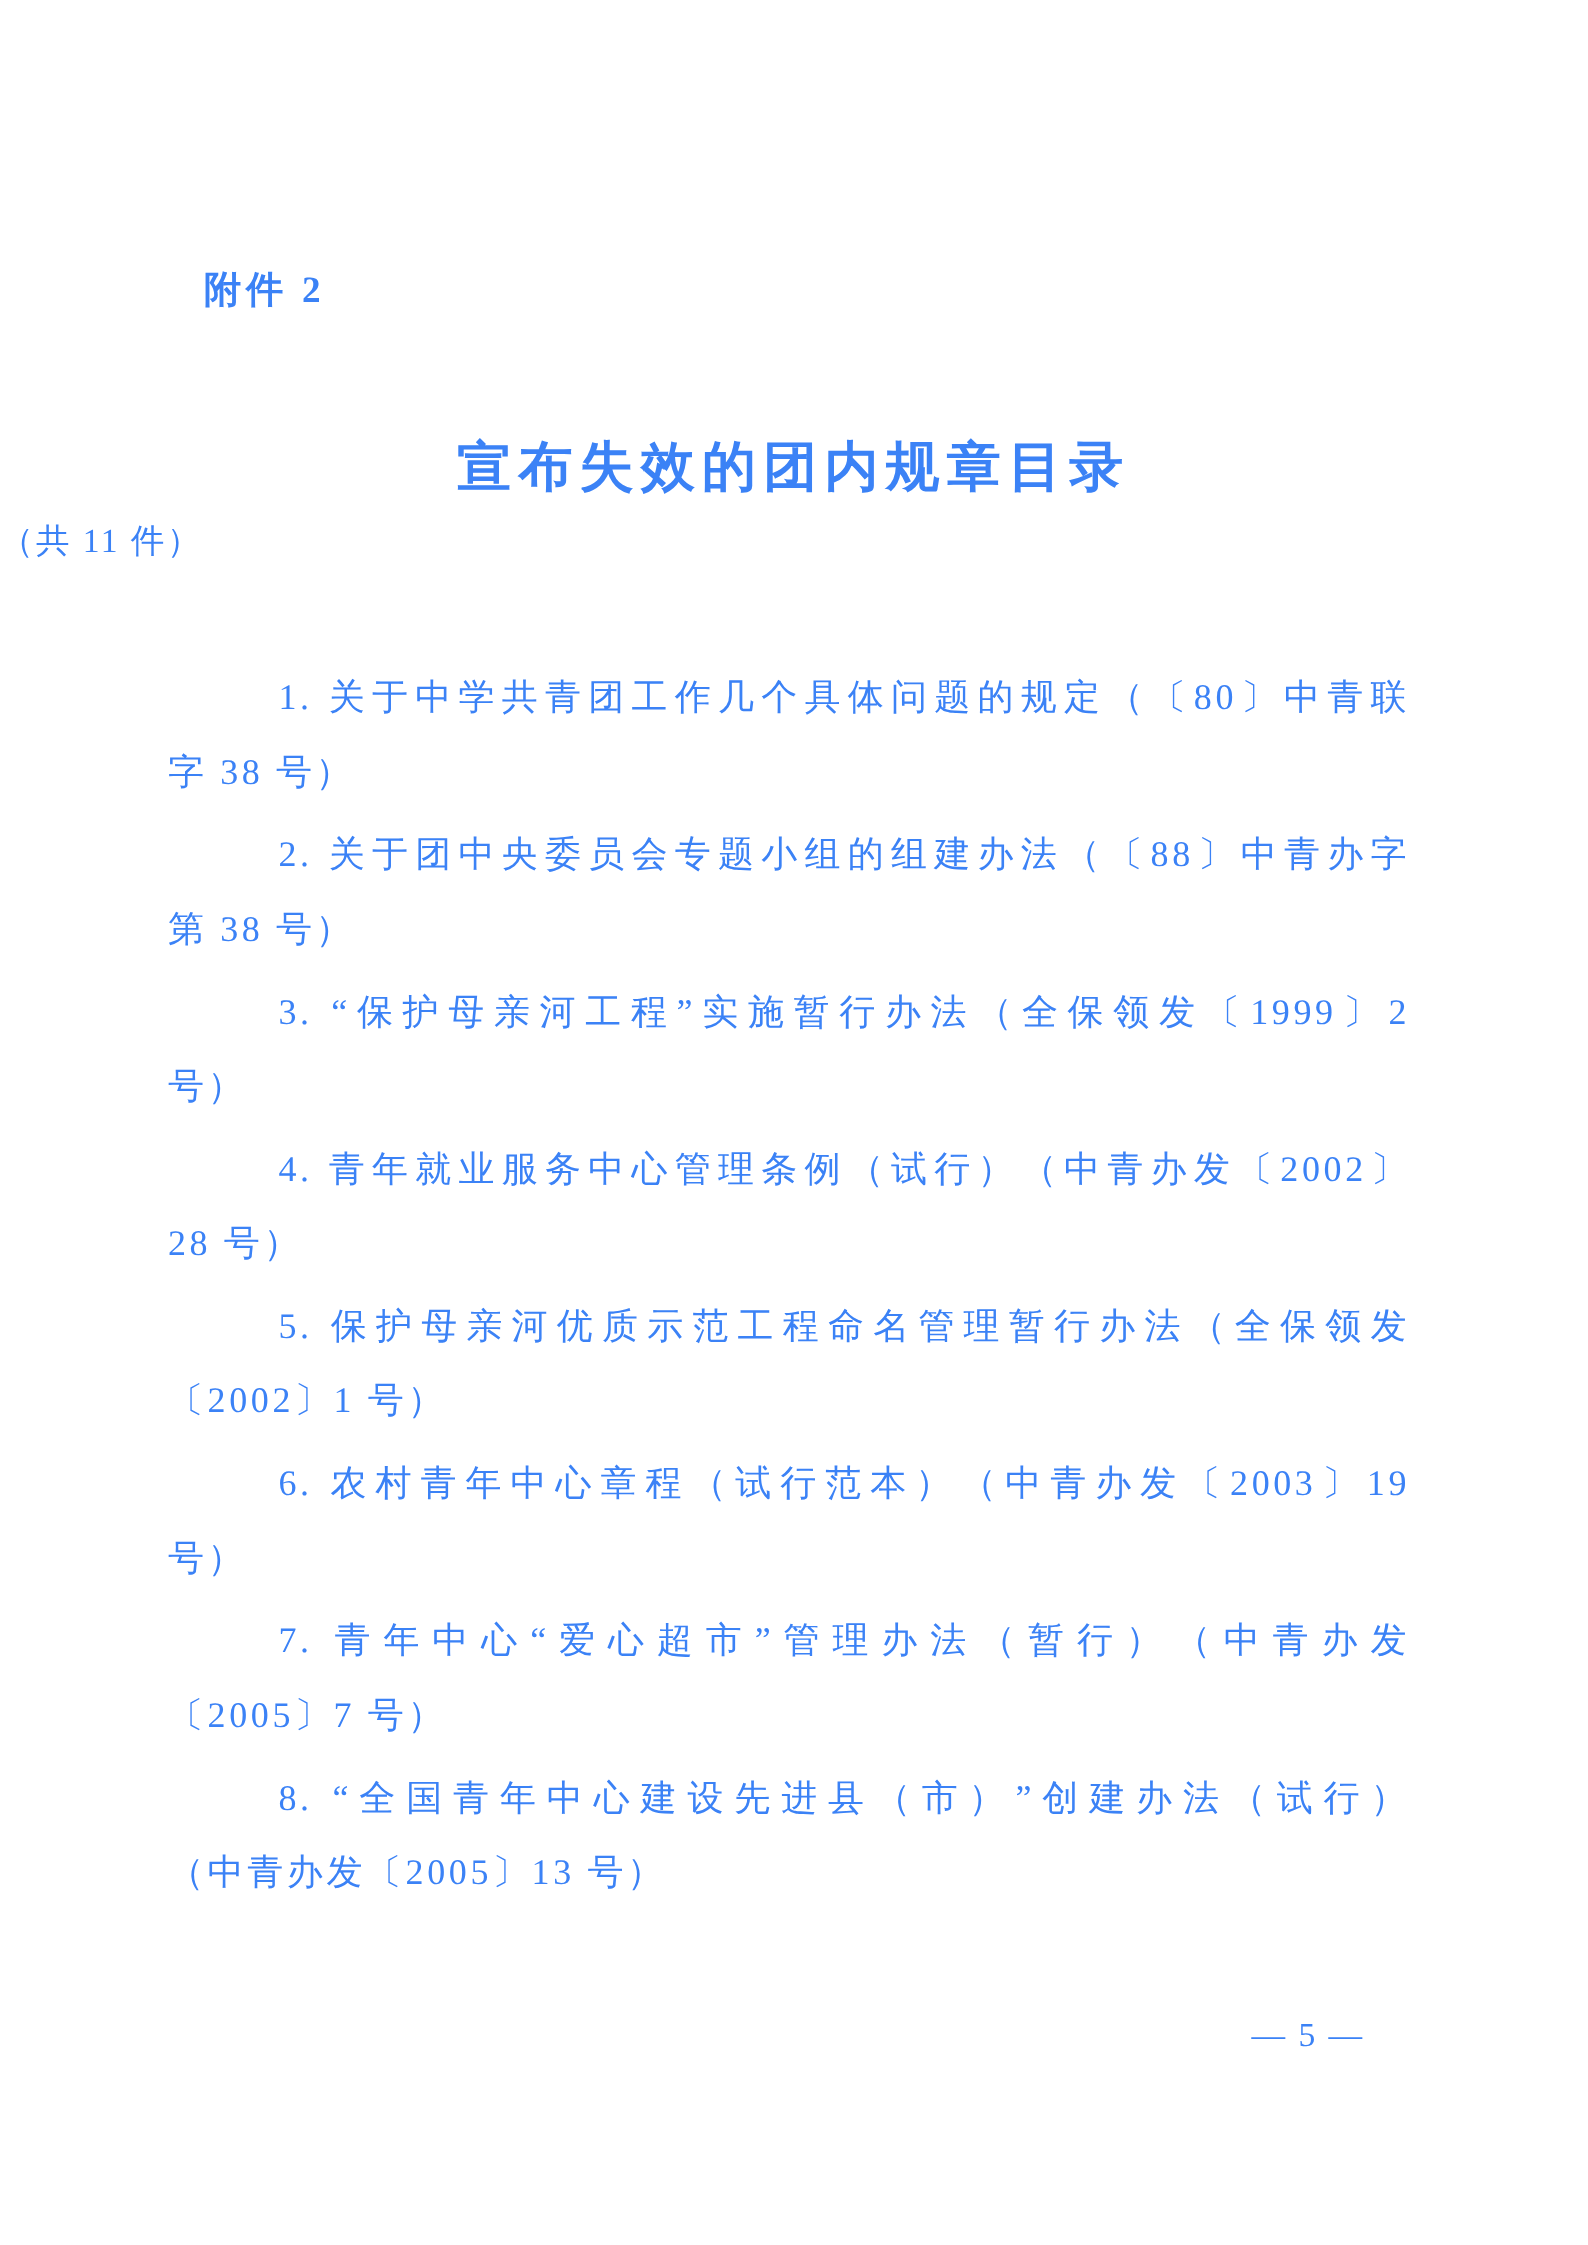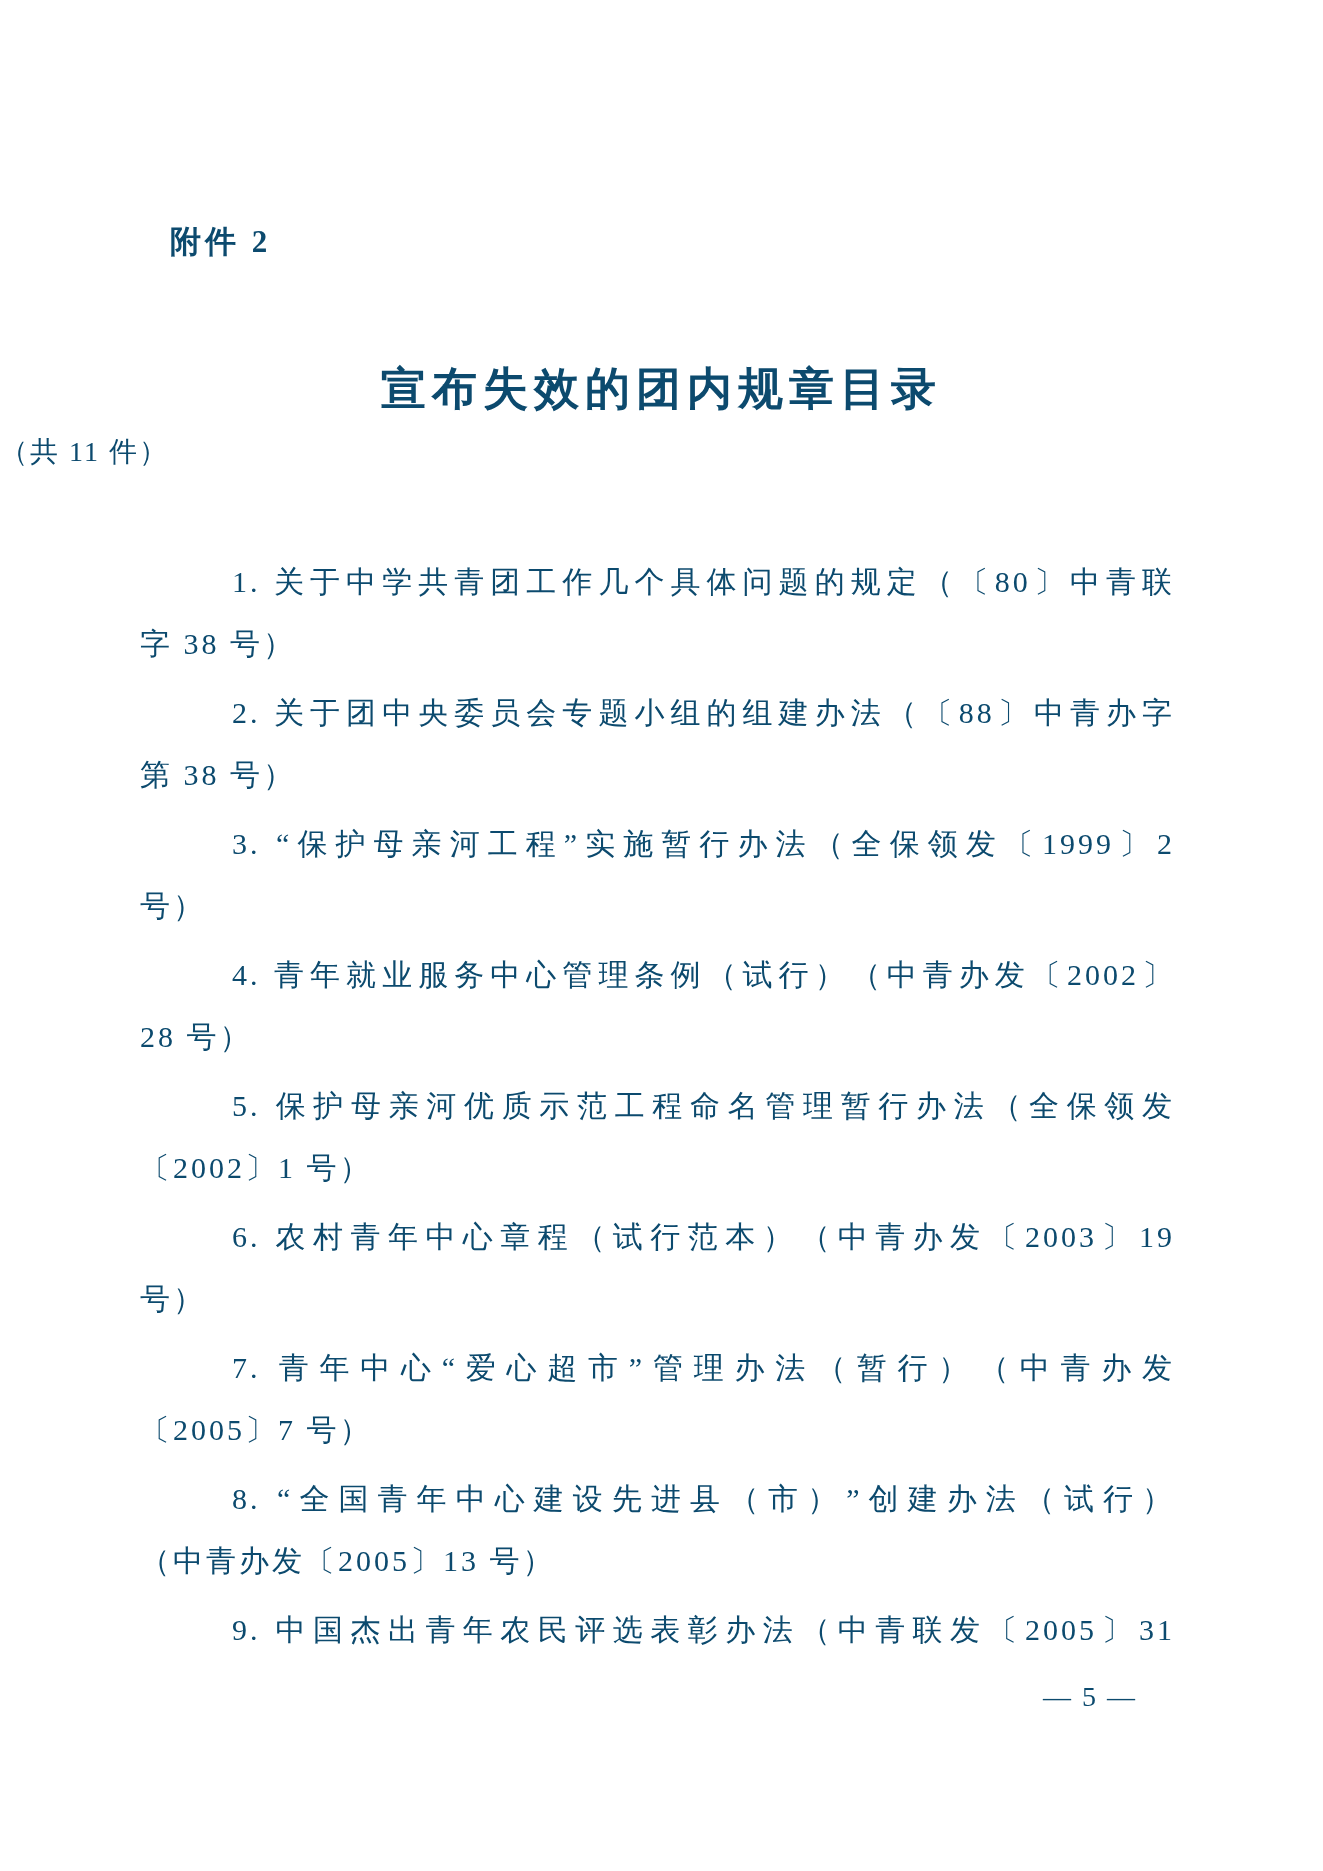--- a/index.html
+++ b/index.html
@@ -1,21 +1,21 @@
 <!DOCTYPE html>
 <html><head>
   <meta charset="utf-8">
   <style>
     html, body { margin: 0; padding: 0; background: #ffffff; }
     .page {
       position: relative;
       width: 1323px;
       height: 1871px;
       background: #ffffff;
-      color: #0c4a6e;
+      color: #3b82f6;
       font-family: "Liberation Serif", "DejaVu Serif", serif;
       overflow: hidden;
     }
     .annex {
       position: absolute;
       left: 170px;
       top: 225px;
       font-size: 31px;
       line-height: 34px;
       font-weight: 700;
@@ -118,21 +118,18 @@
     <div class="item">
       <div class="ln first">7. 青年中心“爱心超市”管理办法（暂行）（中青办发</div>
       <div class="ln">〔2005〕7 号）</div>
     </div>
 
     <div class="item">
       <div class="ln first">8. “全国青年中心建设先进县（市）”创建办法（试行）</div>
       <div class="ln">（中青办发〔2005〕13 号）</div>
     </div>
 
-    <div class="item">
-      <div class="ln first">9. 中国杰出青年农民评选表彰办法（中青联发〔2005〕31</div>
-    </div>
 
   </div>
 
   <div class="footer">— 5 —</div>
 
 </div>
 
 </body></html>

